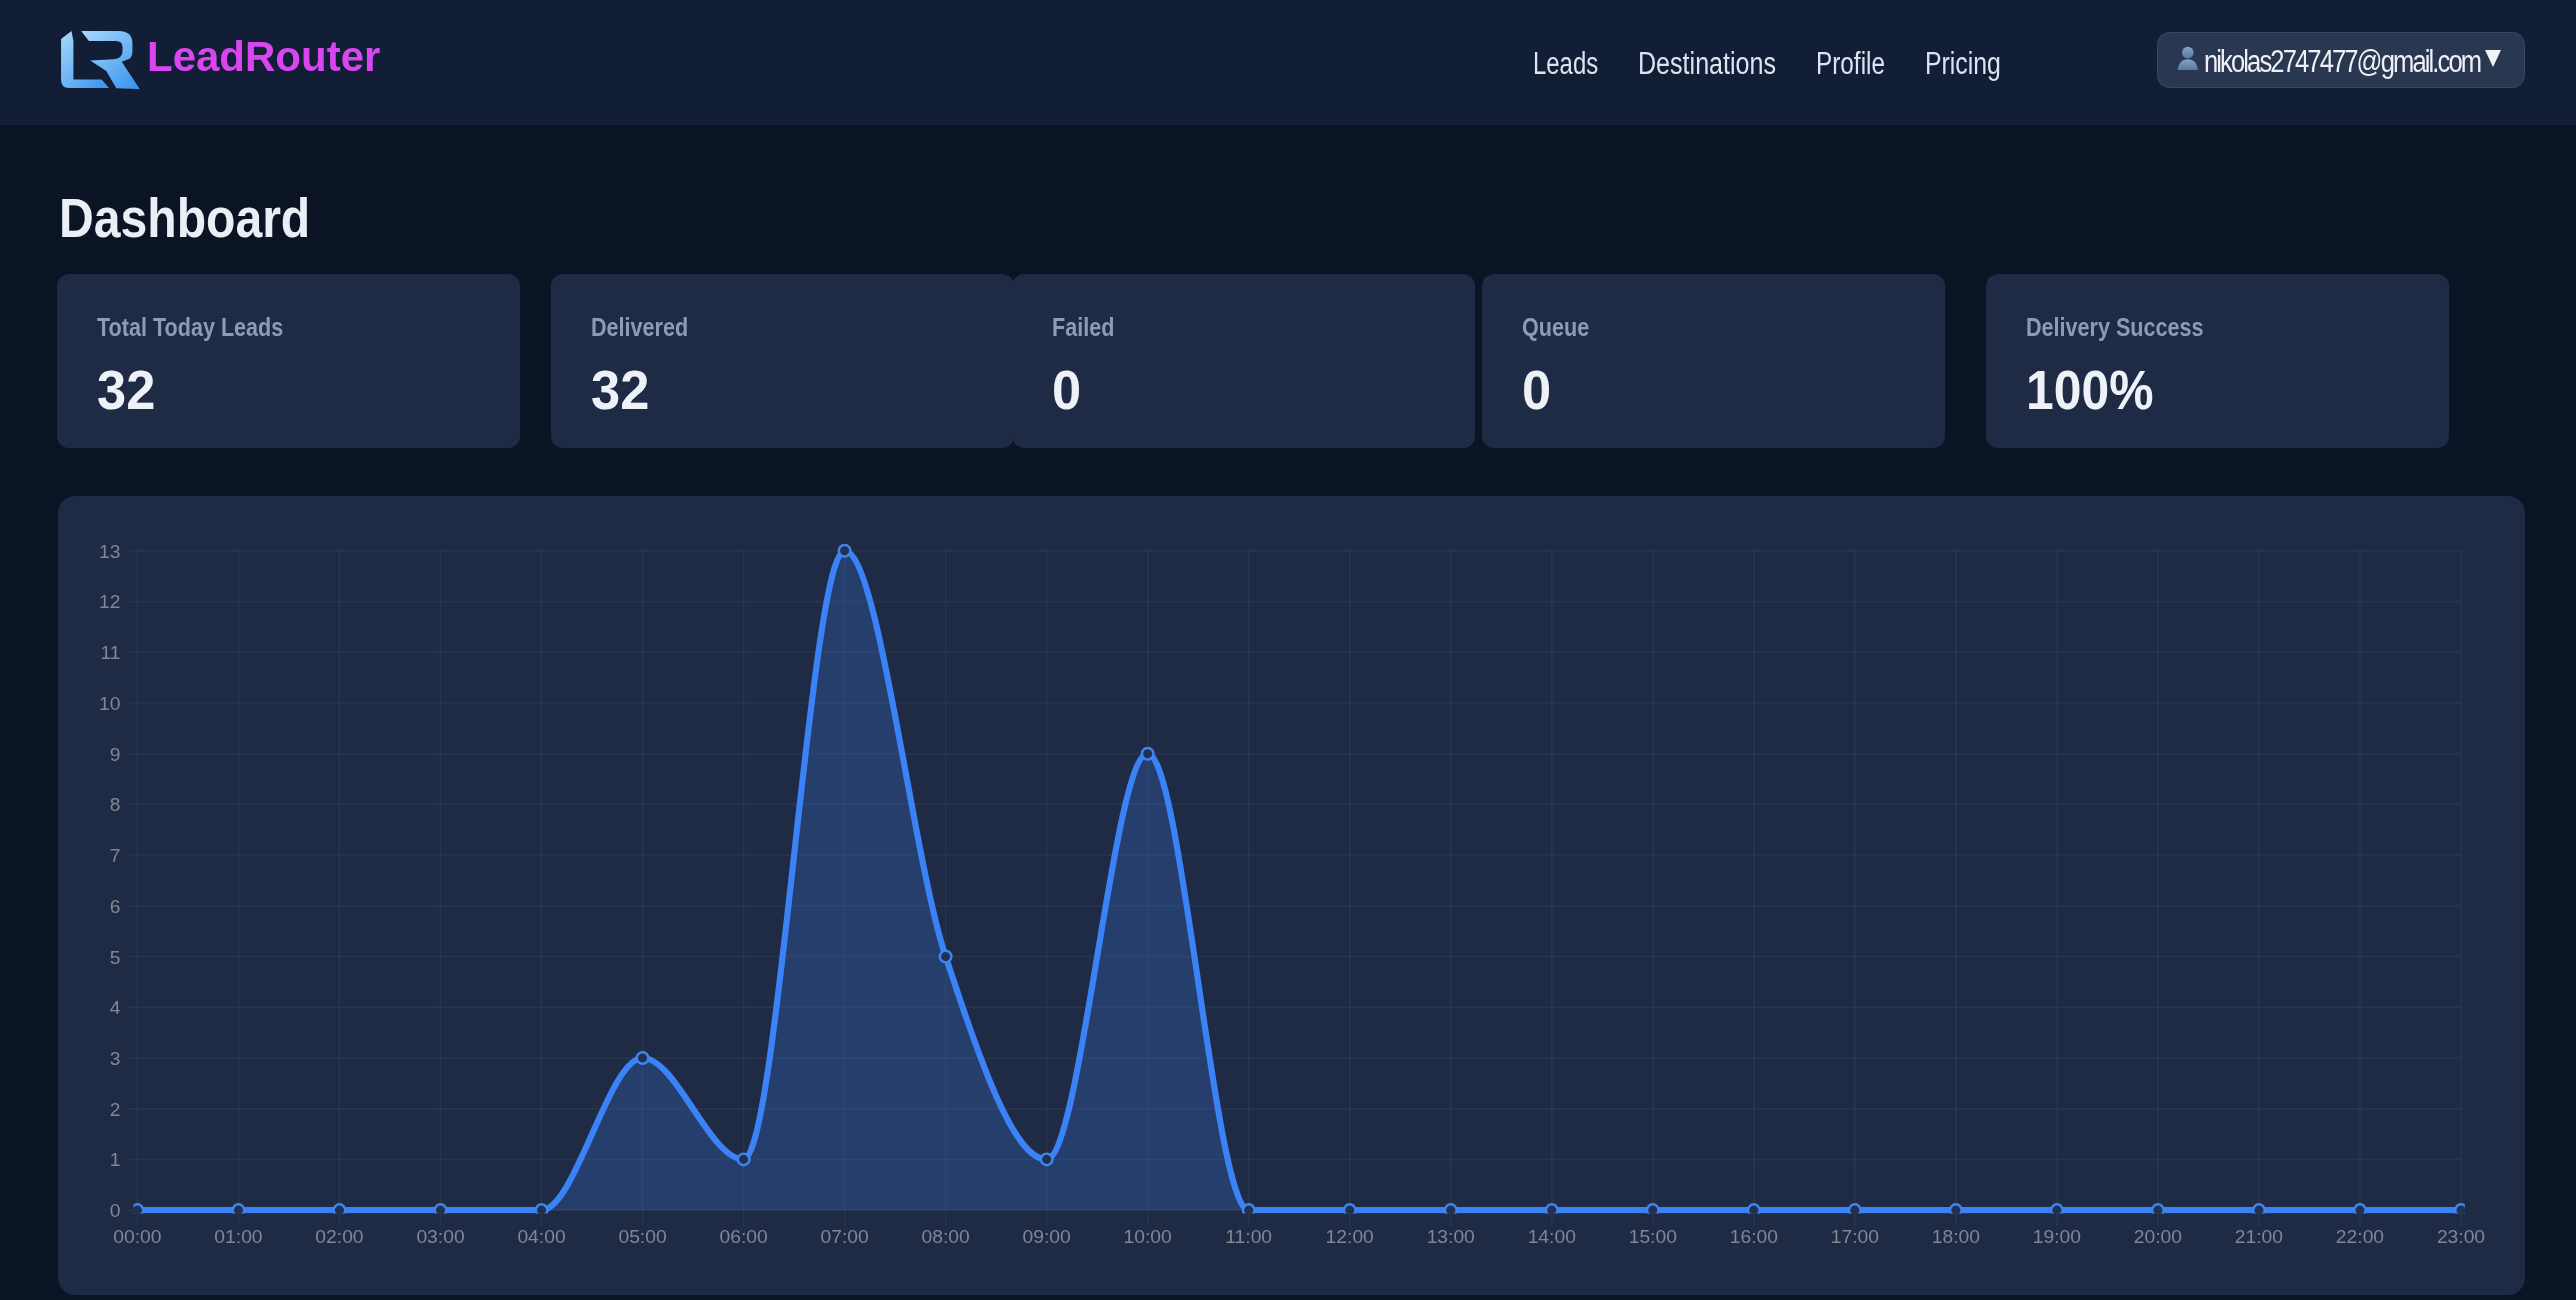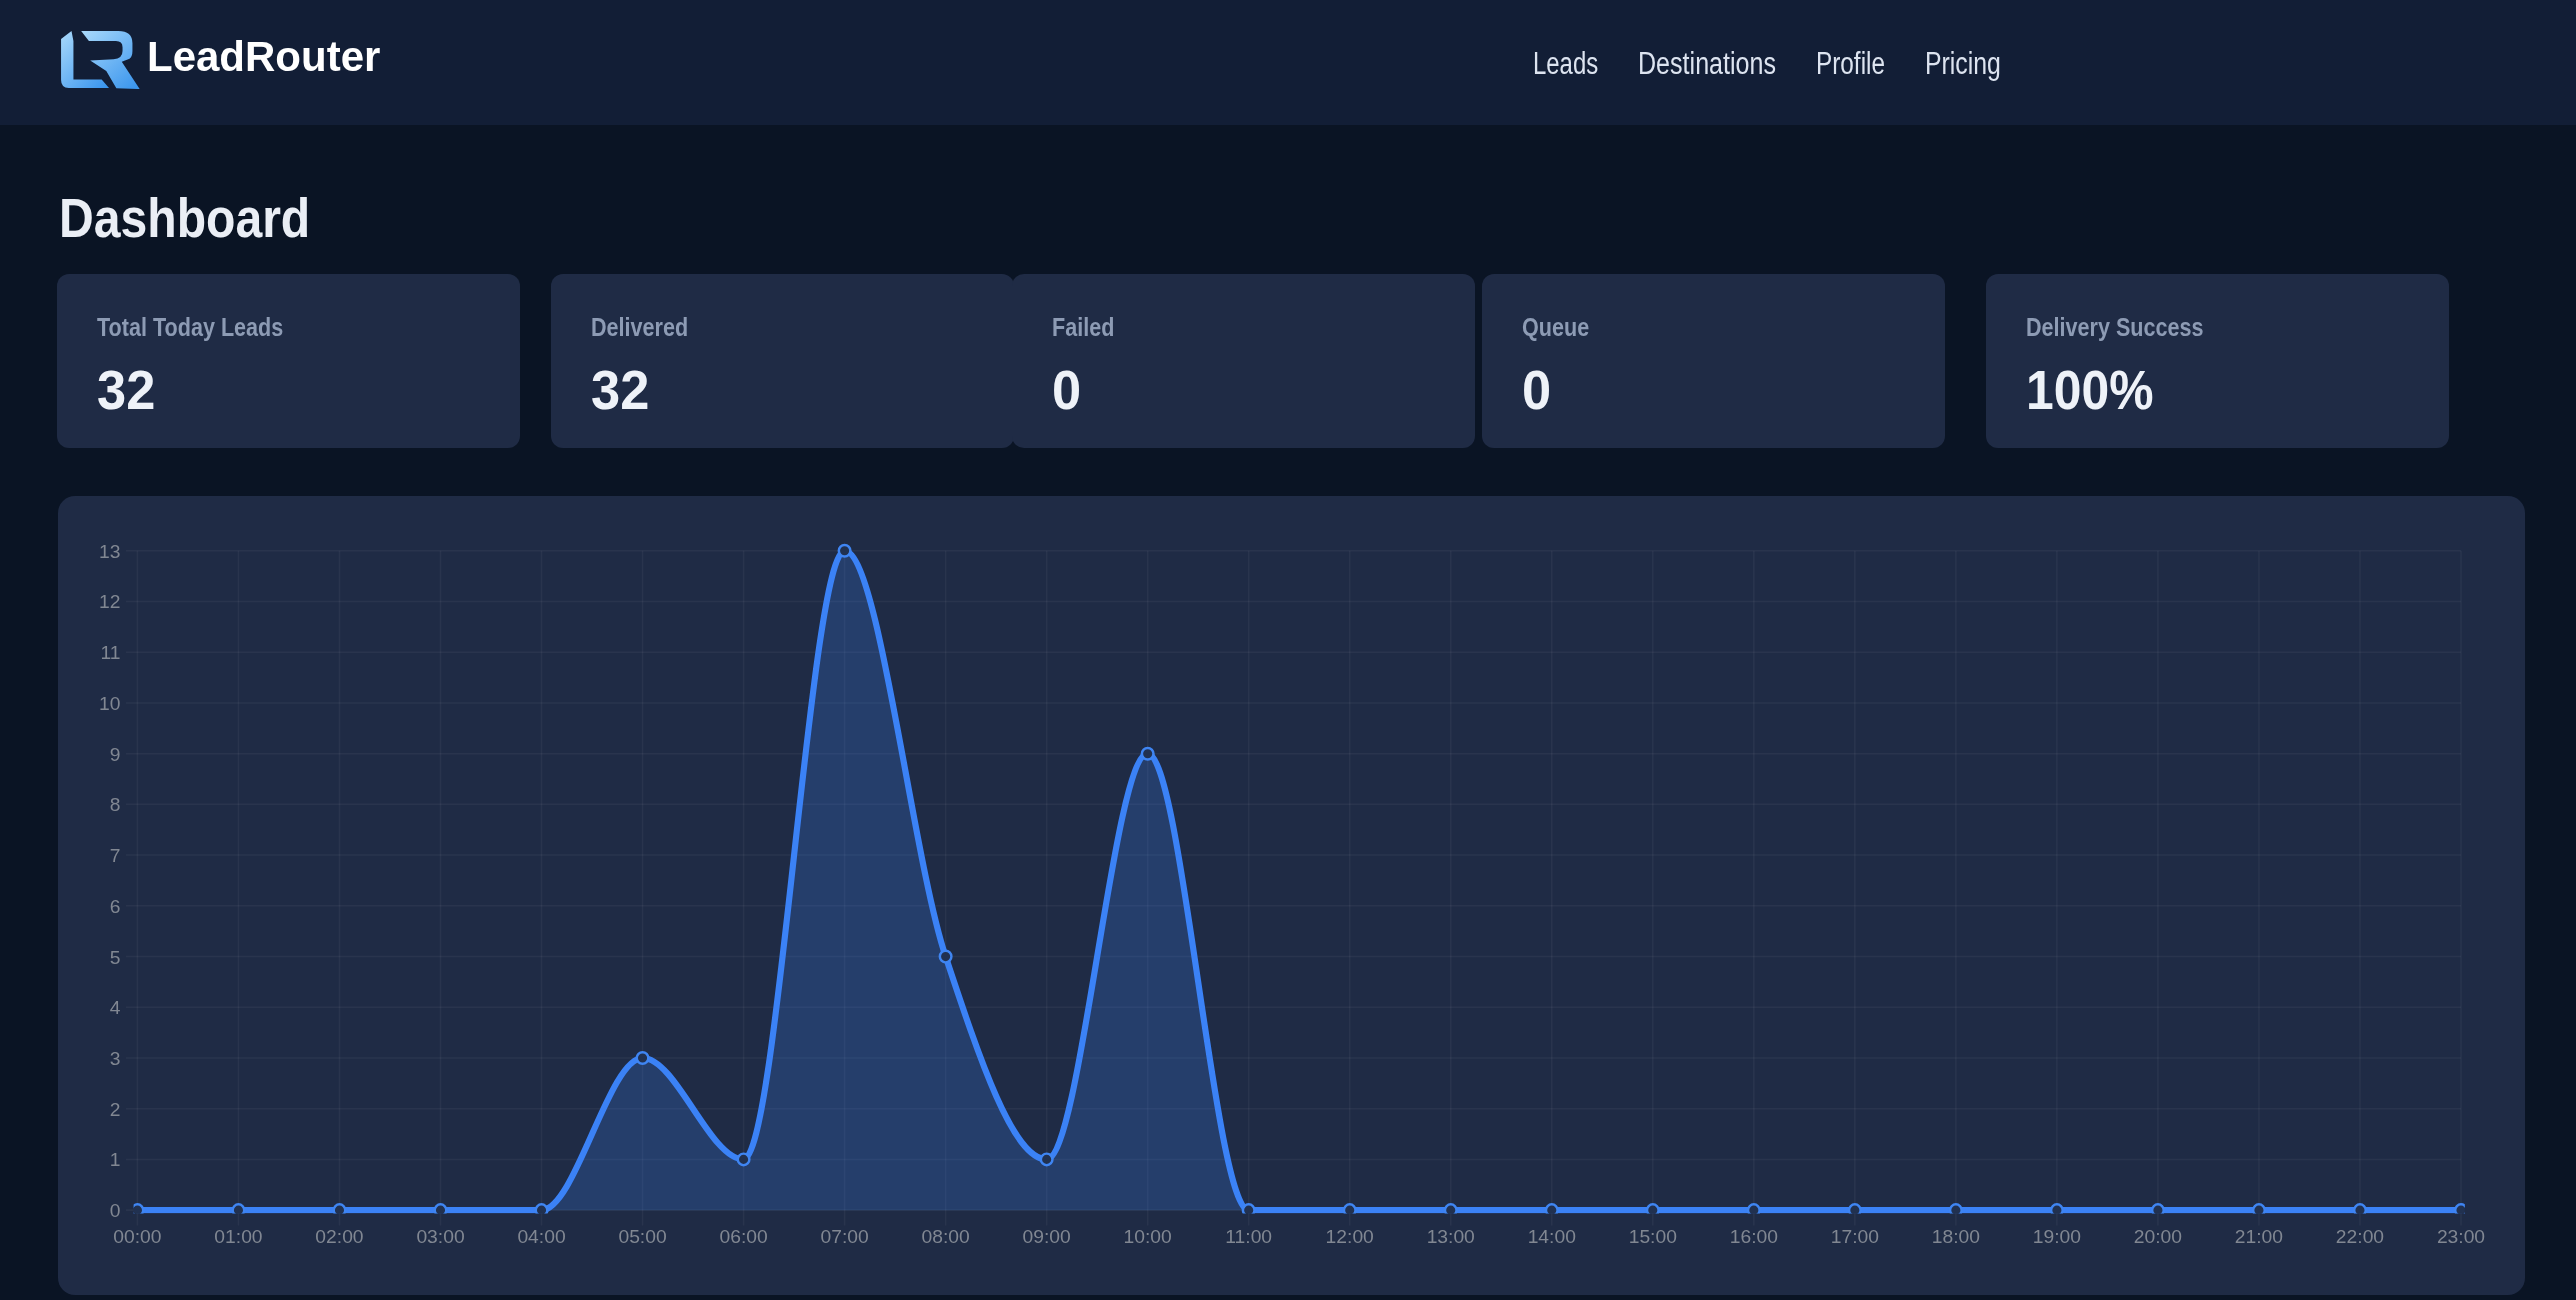--- a/index.html
+++ b/index.html
@@ -1,19 +1,19 @@
 <!DOCTYPE html>
 <html style="font-size:12.3px"><head>
 <meta charset="utf-8">
 <style>
 * { margin:0; padding:0; box-sizing:border-box; }
 html,body { width:2576px; height:1300px; -webkit-font-smoothing:antialiased; background:#0a1424; font-family:"Liberation Sans",sans-serif; overflow:hidden; }
 #header { position:absolute; left:0; top:0; width:2576px; height:125px; background:#121e36; }
 #logo { position:absolute; left:61px; top:31px; }
-#wordmark { position:absolute; left:147px; top:33px; font-size:42px; font-weight:700; color:#ffffff; white-space:nowrap; }
+#wordmark { position:absolute; left:147px; top:33px; font-size:42px; font-weight:700; color:#d946ef; white-space:nowrap; }
 .nav { position:absolute; top:46px; font-size:31px; color:#dde4f0; transform-origin:left top; white-space:nowrap; }
 #chip { position:absolute; left:2157px; top:32px; width:368px; height:56px; background:#293750; border:1.5px solid #394866; border-radius:12.3px; }
 #chipicon { position:absolute; left:18.5px; top:13px; }
 #chipmail { position:absolute; left:46px; top:10.8px; font-size:31px; letter-spacing:-2.3px; color:#eef1f7; transform:scaleX(0.825); transform-origin:left top; white-space:nowrap; }
 #chiparrow { position:absolute; left:327px; top:17px; width:0; height:0; border-left:8.5px solid transparent; border-right:8.5px solid transparent; border-top:17px solid #f0f3f8; }
 #title { position:absolute; left:59px; top:185px; font-size:56px; font-weight:700; color:#eaeef5; transform:scaleX(0.859); transform-origin:left top; white-space:nowrap; }
 .card { position:absolute; top:274px; width:463px; height:174px; background:#1f2b45; border-radius:12px; }
 .clabel { position:absolute; left:40px; top:38px; font-size:26px; font-weight:700; color:#8d9bb4; transform:scaleX(0.83); transform-origin:left top; white-space:nowrap; }
 .cvalue { position:absolute; left:40px; top:83px; font-size:56px; font-weight:700; color:#eef2f8; transform-origin:left top; white-space:nowrap; }
 #chartcard { position:absolute; left:58px; top:496px; width:2467px; height:799px; background:#1f2b45; border-radius:17px; }
@@ -29,20 +29,34 @@
           </linearGradient>
         </defs>
 <path fill="url(#lg)" d="M13.5,0 L0,10.5 L0,63.5 Q0,73.7 10,73.7 L62,73.7 L52.5,62.8 L16,62.8 L16,13 Z"></path>
 <path fill="url(#lg)" d="M26,0 L74,0 Q92.3,0 92.3,16 L92.3,26 Q92.3,33 88.5,36 L78.5,39.7 L101.7,75.1 L71.5,74.0 L58.5,51.6 L37.7,38.0 L68,36.5 Q79.5,36 79.5,26 L79.5,21 Q79.5,13 71,13 L36,13 Z"></path>
 </svg></div>
   <div id="wordmark">LeadRouter</div>
   <div class="nav" style="left:1533px; transform:scaleX(0.771)">Leads</div>
   <div class="nav" style="left:1638px; transform:scaleX(0.809)">Destinations</div>
   <div class="nav" style="left:1816px; transform:scaleX(0.785)">Profile</div>
   <div class="nav" style="left:1925px; transform:scaleX(0.801)">Pricing</div>
+  <div id="chip">
+    <div id="chipicon"><svg width="21.6" height="24" viewBox="0 0 28 31">
+<defs>
+            <linearGradient id="ug" x1="0" y1="0" x2="0" y2="1">
+<stop offset="0" stop-color="#86a3c4"></stop>
+              <stop offset="1" stop-color="#577aa2"></stop>
+            </linearGradient>
+          </defs>
+<circle cx="14" cy="8.5" r="7.5" fill="url(#ug)"></circle>
+<path d="M14,17 C6,17 1.5,23 1,31 L27,31 C26.5,23 22,17 14,17 Z" fill="url(#ug)"></path>
+</svg></div>
+    <div id="chipmail">nikolas2747477@gmail.com</div>
+    <div id="chiparrow"></div>
+  </div>
 </div>
 <div id="title">Dashboard</div>
 <div class="card" style="left:57px">
     <div class="clabel">Total Today Leads</div>
     <div class="cvalue" style="transform:scaleX(0.936)">32</div>
   </div>
 <div class="card" style="left:551px">
     <div class="clabel">Delivered</div>
     <div class="cvalue" style="transform:scaleX(0.936)">32</div>
   </div>

